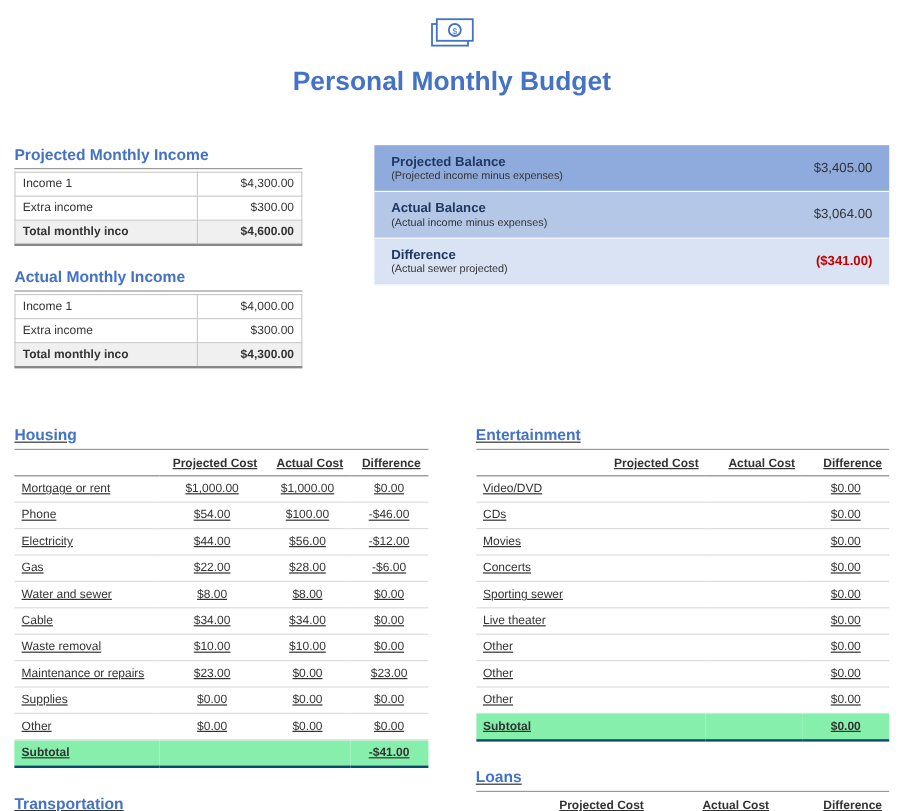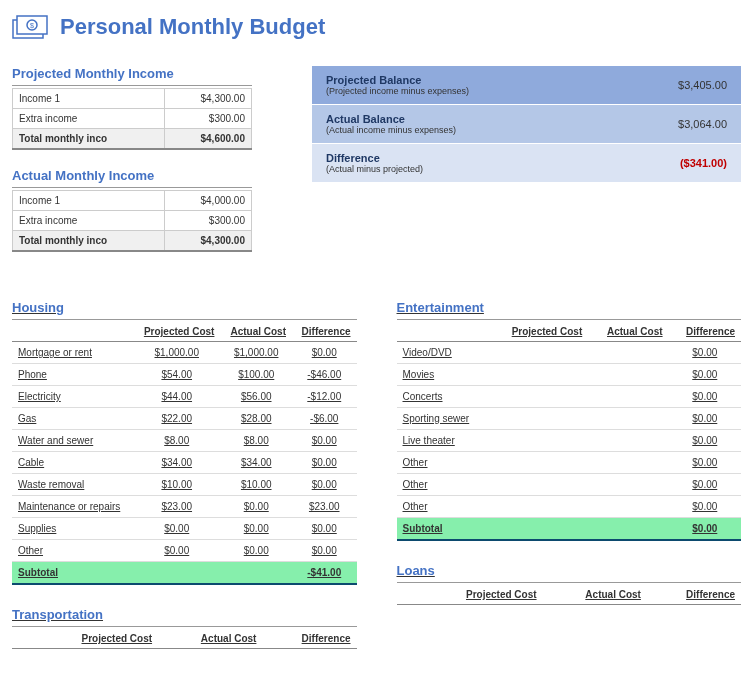--- a/index.html
+++ b/index.html
@@ -1,17 +1,17 @@
 <!DOCTYPE html>
 <html><head>
 <meta charset="utf-8">
 <style>
 * { box-sizing: border-box; margin: 0; padding: 0; }
 body { font-family: Arial, sans-serif; font-size: 11px; color: #333; background: #fff; padding: 12px; width: 753px; }
-.header { display: flex; align-items: center; gap: 12px; margin-bottom: 24px; }
+.header { display: flex; align-items: center; gap: 12px; margin-bottom: 40px; flex-direction: column; }
 .logo-icon svg { width: 36px; height: 28px; }
 .title { font-size: 22px; font-weight: bold; color: #4472C4; }
 .top-section { display: flex; gap: 40px; margin-bottom: 30px; }
 .income-col { width: 240px; }
 .summary-box { flex: 1; margin-left: 20px; }
 .section-title { font-size: 13px; font-weight: bold; color: #4472C4; border-bottom: 1px solid #999; padding-bottom: 4px; margin-bottom: 2px; }
 .income-table { width: 100%; border-collapse: collapse; margin-bottom: 18px; }
 .income-table td { border: 1px solid #ccc; padding: 4px 6px; font-size: 10px; }
 .income-table td:last-child { text-align: right; }
 .income-table .total-row td { font-weight: bold; background: #f0f0f0; border-bottom: 2px solid #888; }
@@ -100,21 +100,21 @@
     <div class="summary-row act">
       <div>
           <div class="summary-label">Actual Balance</div>
           <div class="summary-sub">(Actual income minus expenses)</div>
         </div>
       <div class="summary-val">$3,064.00</div>
     </div>
     <div class="summary-row diff">
       <div>
           <div class="summary-label">Difference</div>
-          <div class="summary-sub">(Actual minus projected)</div>
+          <div class="summary-sub">(Actual sewer projected)</div>
         </div>
       <div class="summary-val">($341.00)</div>
     </div>
   </div>
 </div>
 
 <div class="categories">
   <div class="cat-col">
     <div class="cat-block">
       <div class="section-title">Housing</div>
@@ -226,20 +226,26 @@
             </tr>
         </tbody>
           <tbody id="entertainment-rows">
             <tr>
               <td>Video/DVD</td>
               <td></td>
               <td></td>
               <td>$0.00</td>
             </tr>
             <tr>
+              <td>CDs</td>
+              <td></td>
+              <td></td>
+              <td>$0.00</td>
+            </tr>
+            <tr>
               <td>Movies</td>
               <td></td>
               <td></td>
               <td>$0.00</td>
             </tr>
             <tr>
               <td>Concerts</td>
               <td></td>
               <td></td>
               <td>$0.00</td>

